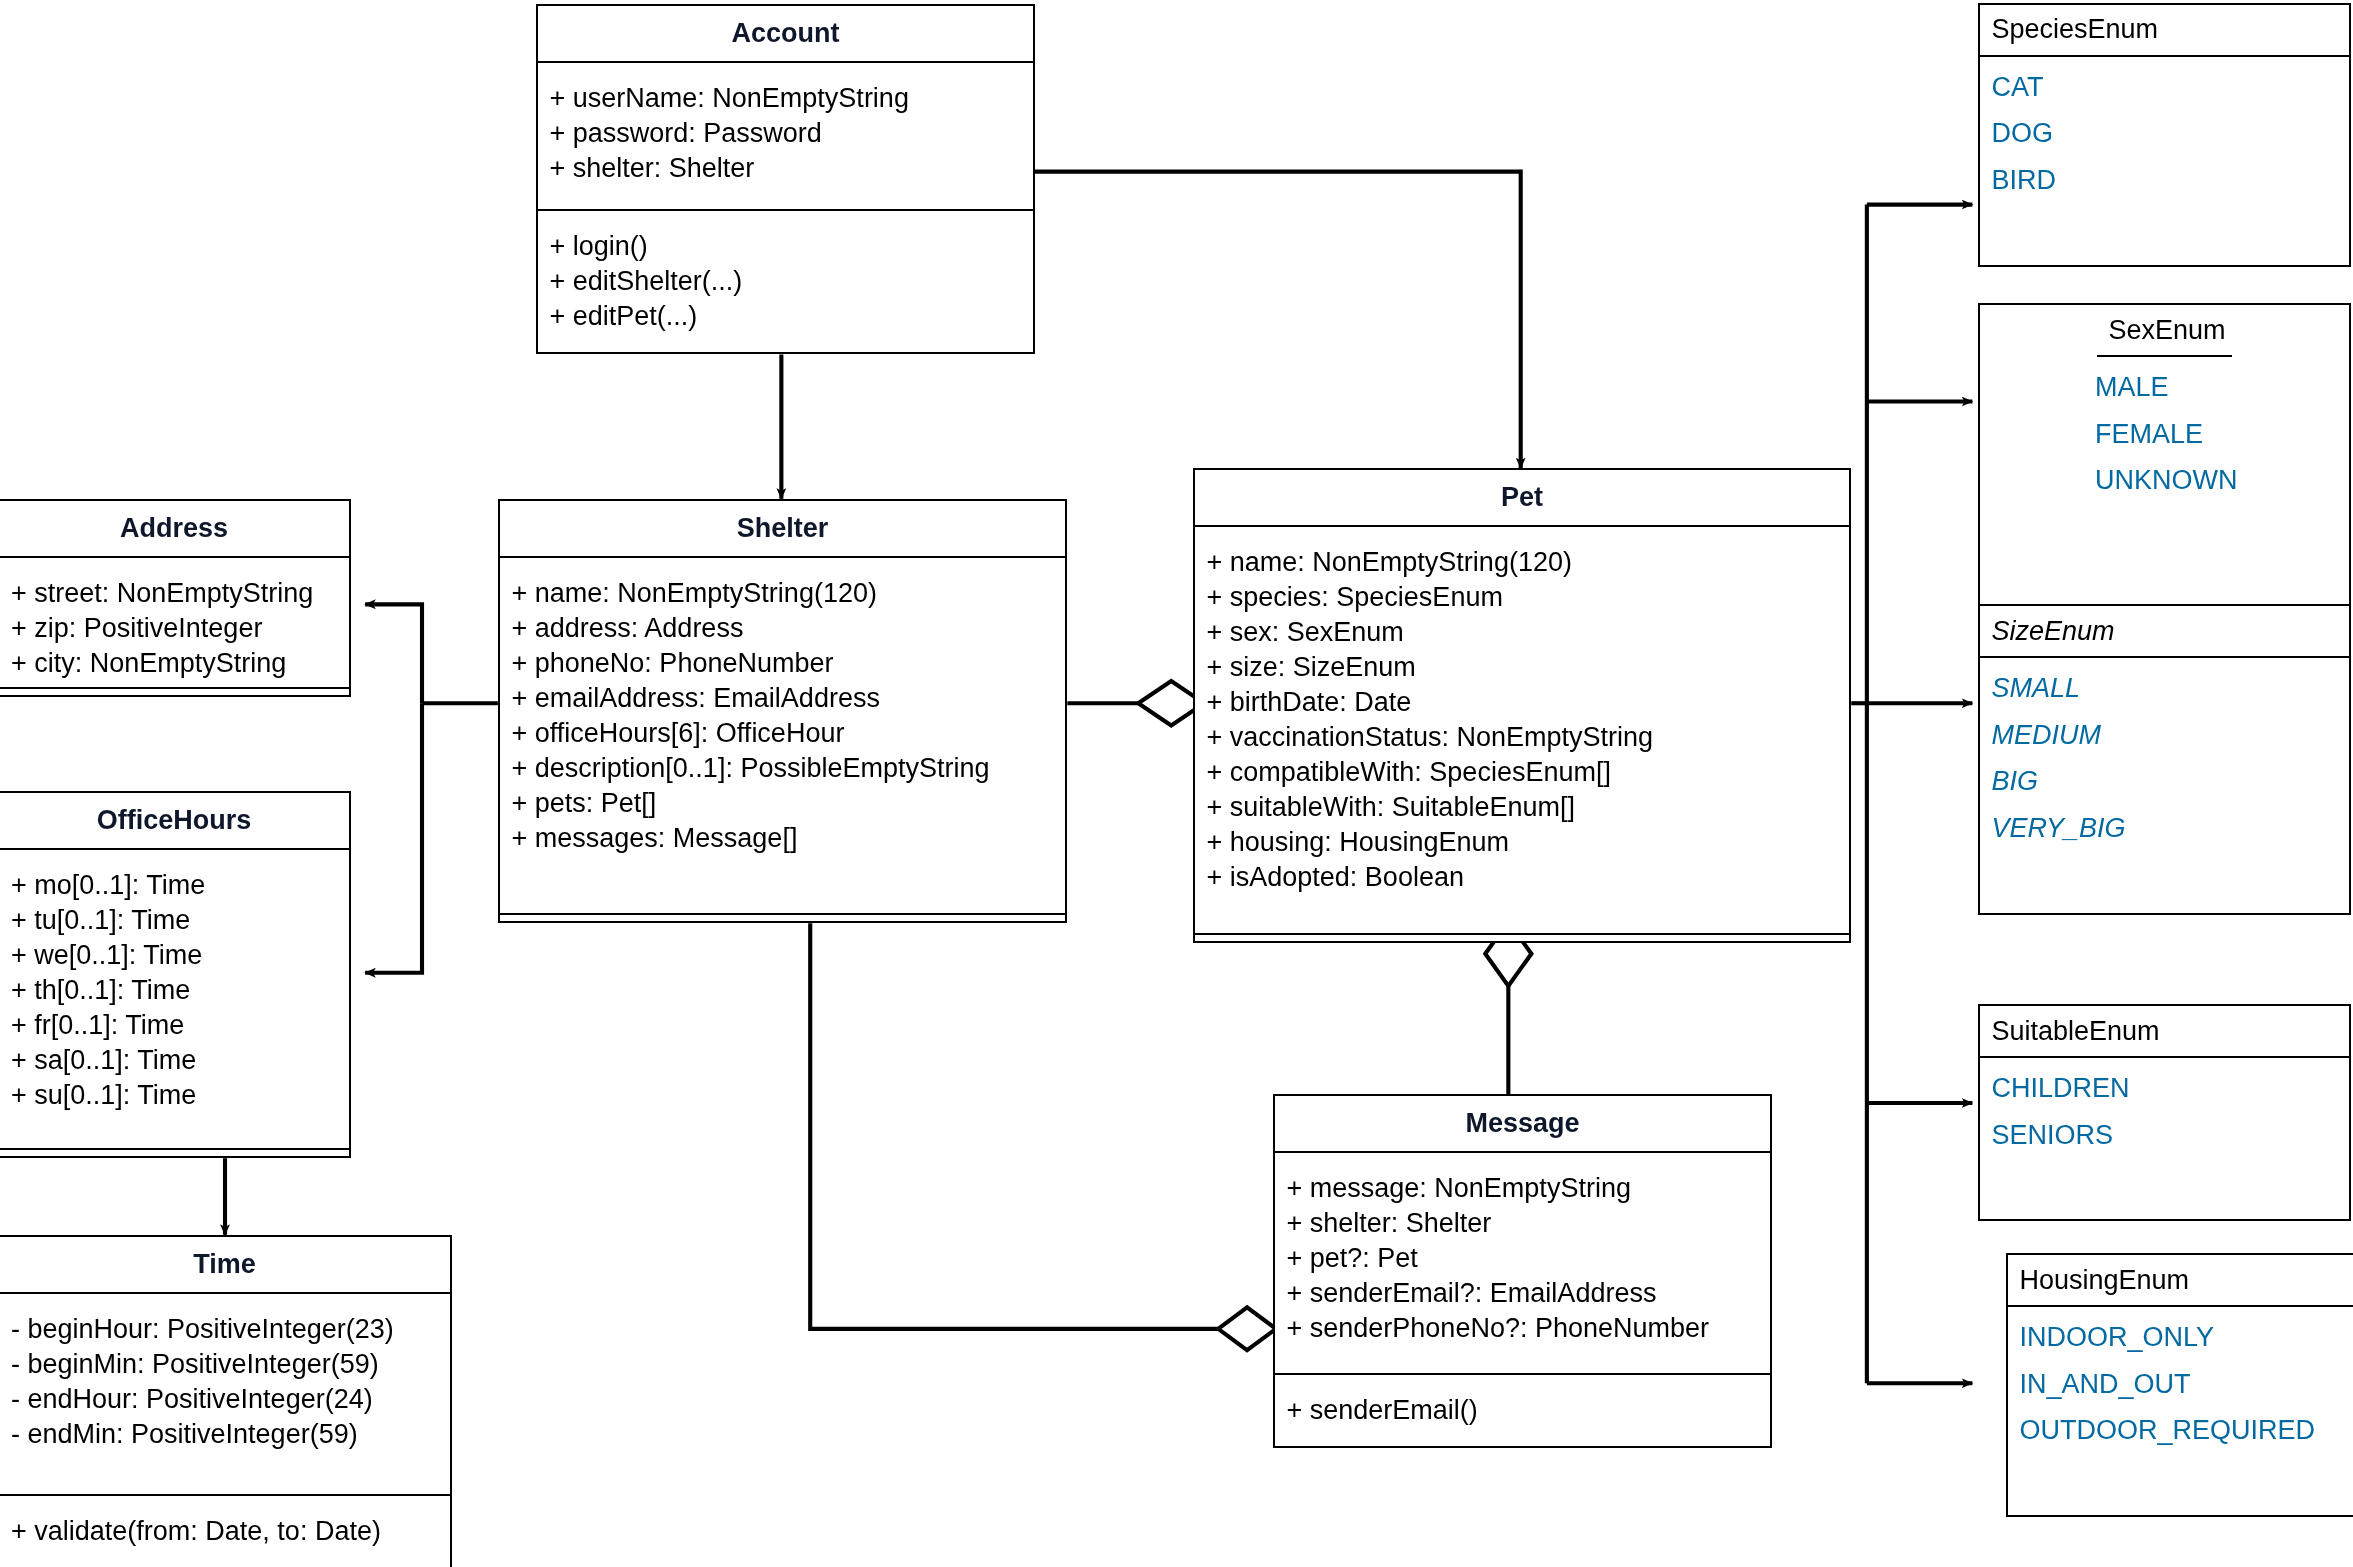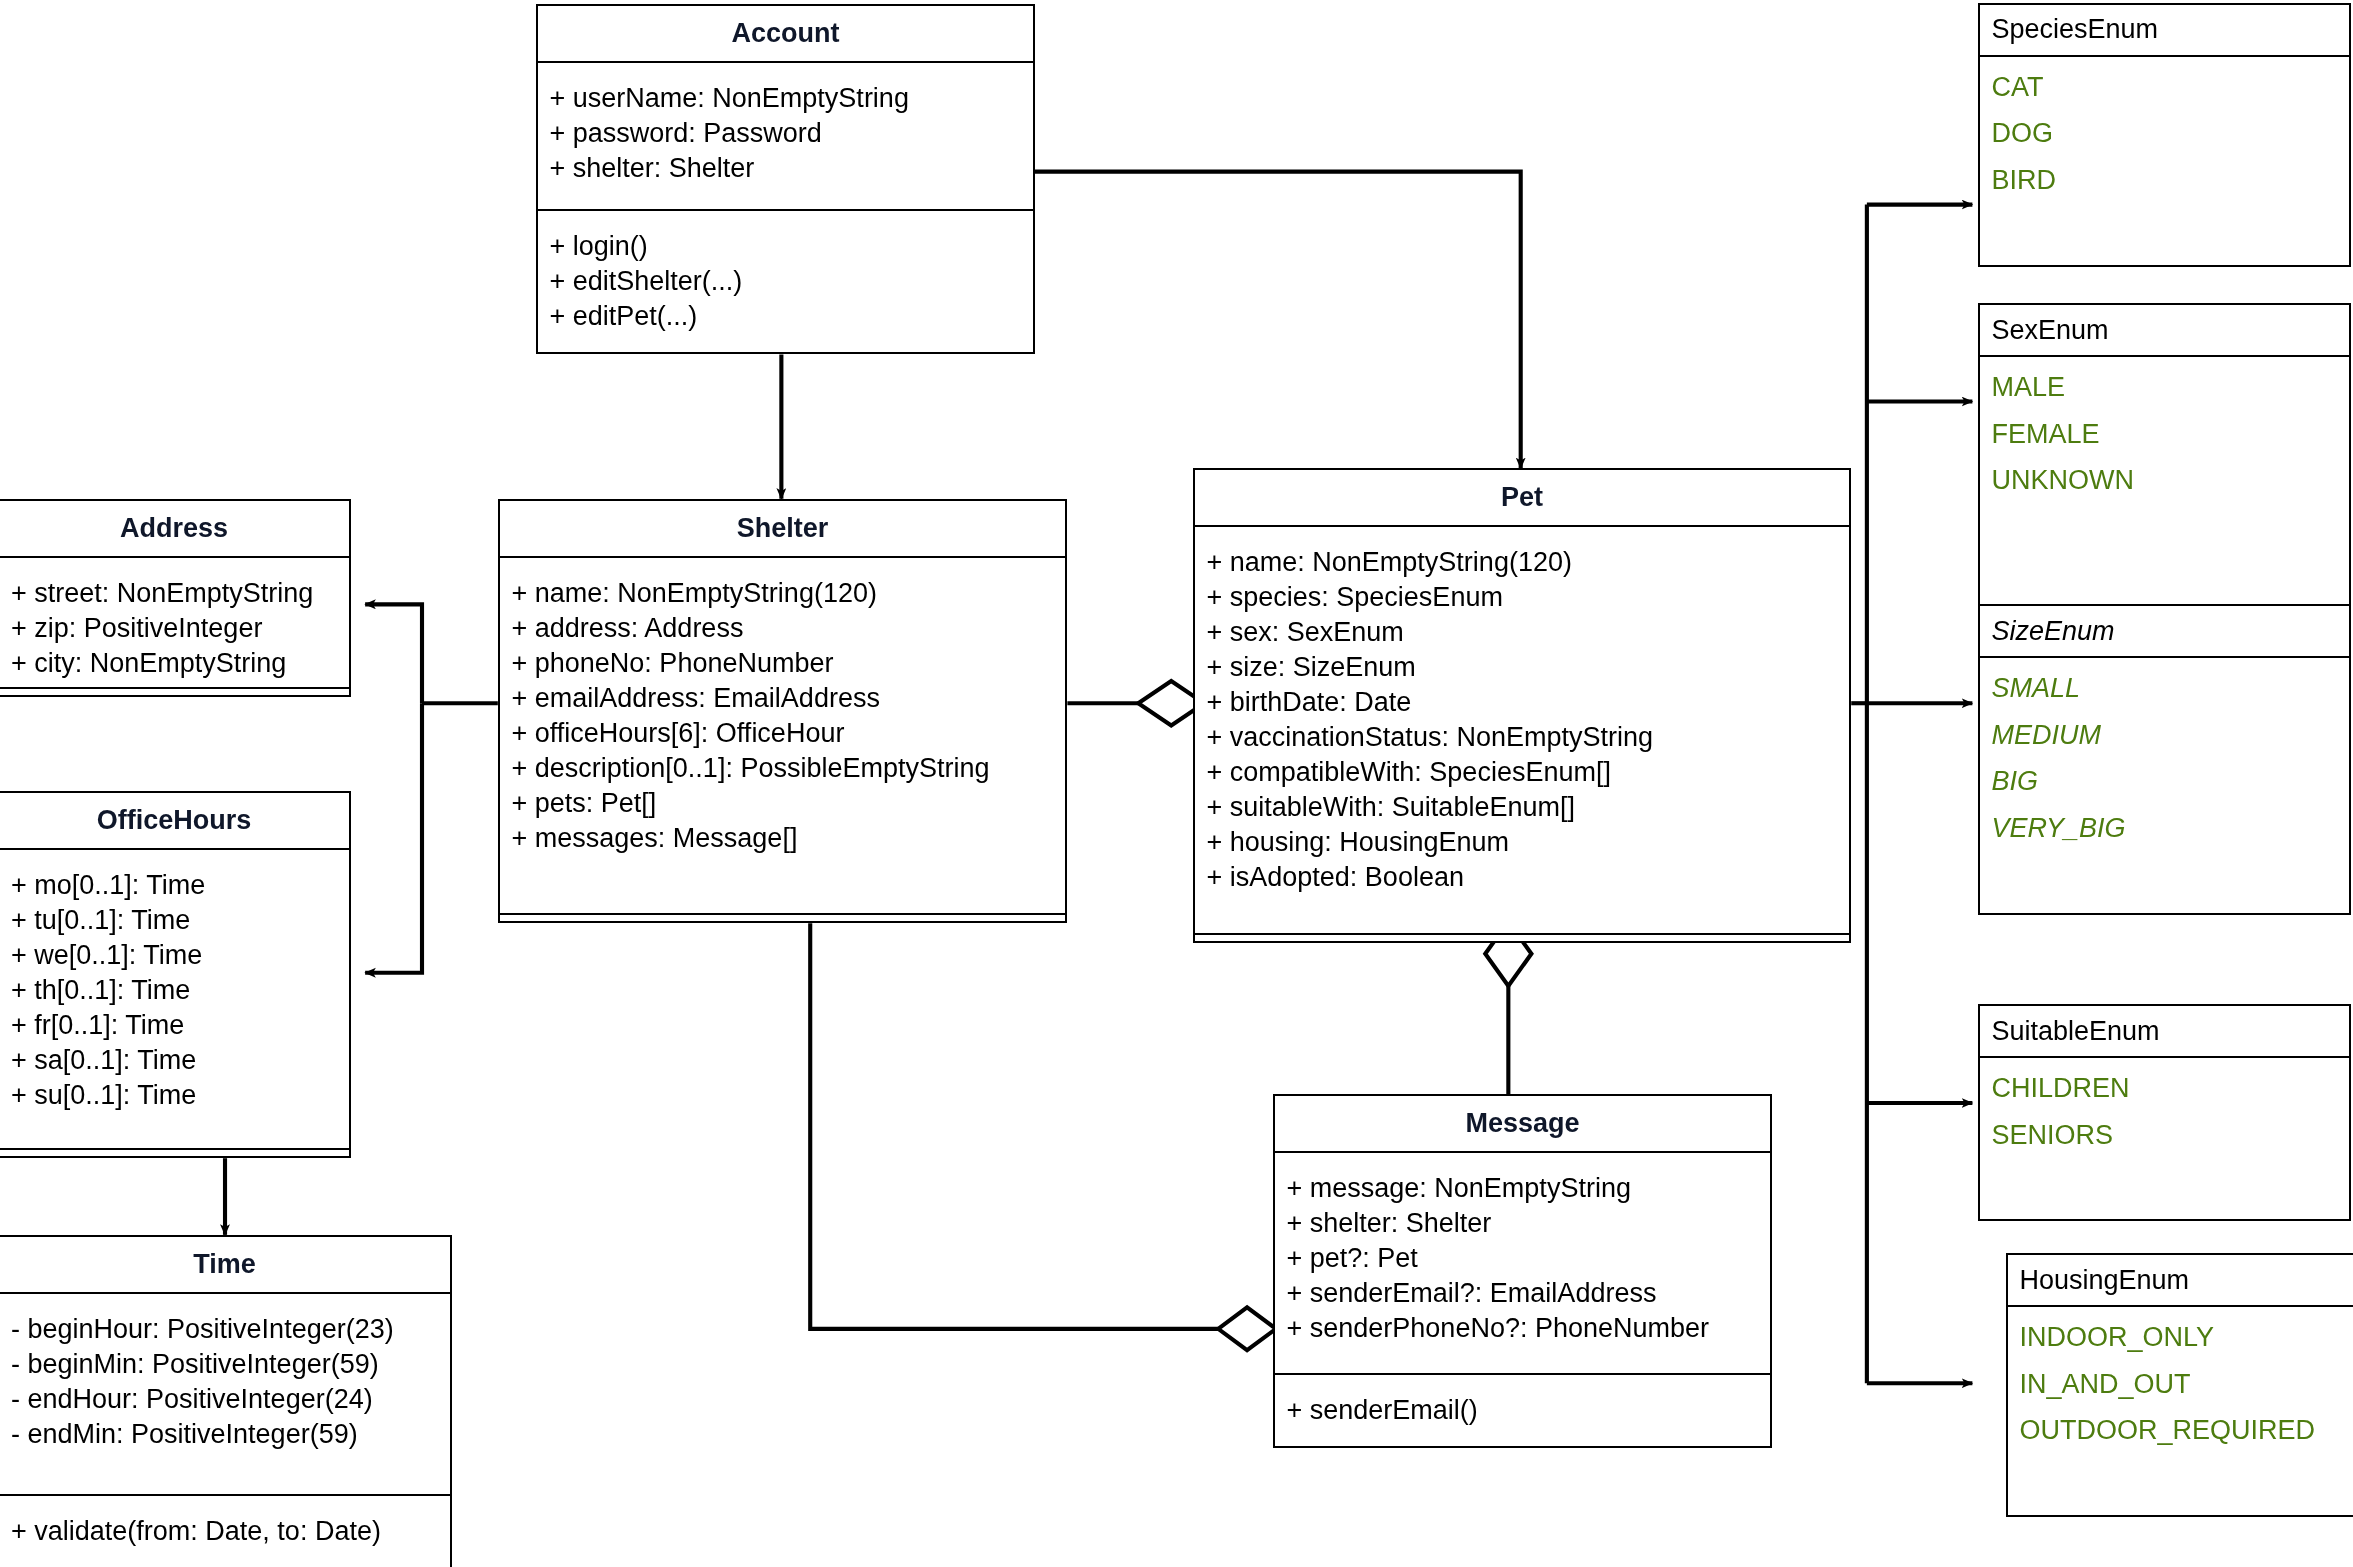--- a/index.html
+++ b/index.html
@@ -75,21 +75,21 @@
   .compart.empty-ops {
     border-top: 2.5px solid #000000;
     padding: 0;
     height: 8.2px;
     flex: 0 0 auto;
   }
   .enum-body {
     box-sizing: border-box;
     padding: 13px 8.2px 13px 11.5px;
     font-size: 27px;
-    color: #4d7c0f;
+    color: #0369a1;
     line-height: 1.0;
     white-space: nowrap;
     flex: 1 1 auto;
   }
   .mrow {
     height: 35px;
     line-height: 35px;
     white-space: nowrap;
     overflow: hidden;
   }
@@ -256,21 +256,21 @@
 
   <div class="umlbox" style="left:1978px; top:2.5px; width:373px; height:264px;">
     <div class="enum-title">SpeciesEnum</div>
     <div class="enum-body">
       <div class="erow">CAT</div>
       <div class="erow">DOG</div>
       <div class="erow">BIRD</div>
     </div>
   </div>
 
-  <div class="umlbox" style="left:1978px; top:303px; width:373px; height:324px;">
+  <div class="umlbox" style="left:1978px; top:303px; width:373px; height:324px;align-items:center;">
     <div class="enum-title">SexEnum</div>
     <div class="enum-body">
       <div class="erow">MALE</div>
       <div class="erow">FEMALE</div>
       <div class="erow">UNKNOWN</div>
     </div>
   </div>
 
   <div class="umlbox" style="left:1978px; top:604px; width:373px; height:311px;font-style:italic;">
     <div class="enum-title">SizeEnum</div>

